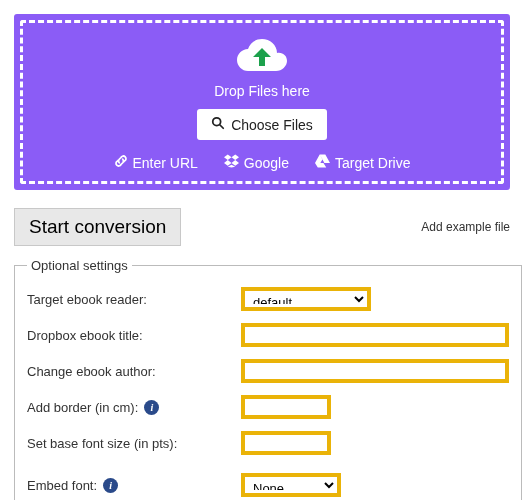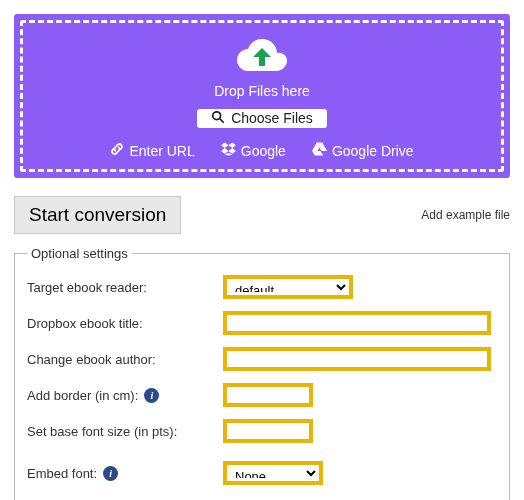--- a/index.html
+++ b/index.html
@@ -27,25 +27,25 @@
   .cloud-icon svg { display: block; margin: 0 auto; }
   .drop-text {
     margin: 6px 0 10px;
     font-size: 14px;
   }
   .choose-btn {
     background: #fff;
     color: #222;
     border: none;
     border-radius: 3px;
-    padding: 1px 14px;
+    padding: 7px 14px;
     font-size: 14px;
     cursor: pointer;
     display: inline-flex;
-    align-items: flex-start;
+    align-items: center;
     gap: 6px;
   }
   .alt-sources {
     margin-top: 14px;
     display: flex;
     justify-content: center;
     gap: 26px;
     font-size: 14px;
   }
   .alt-link {
@@ -80,21 +80,21 @@
   }
   fieldset.optional legend {
     padding: 0 4px;
     font-size: 13px;
     color: #333;
   }
   .form-row {
     display: flex;
     align-items: center;
     margin-bottom: 12px;
-    gap: 6px;
+    gap: 24px;
   }
   .form-row .label-cell {
     width: 190px;
     display: flex;
     align-items: center;
     gap: 6px;
     color: #333;
   }
   .info-badge {
     width: 15px;
@@ -159,21 +159,21 @@
             </svg>
         </span>
         <span>Google</span>
       </span>
       <span class="alt-link">
         <span>
           <svg width="15" height="14" viewBox="0 0 16 14">
               <path fill="#fff" d="M5 0h6l5 9H10L5 0zM0 9l3 5h9l-3-5H0zm5-9L0 9l3 5 5-9-3-5z"></path>
             </svg>
         </span>
-        <span>Google Drive</span>
+        <span>Target Drive</span>
       </span>
     </div>
   </div>
 </div>
 
 <div class="mid-row">
   <button class="start-btn">Start conversion</button>
   <span class="example-link">Add example file</span>
 </div>
 

